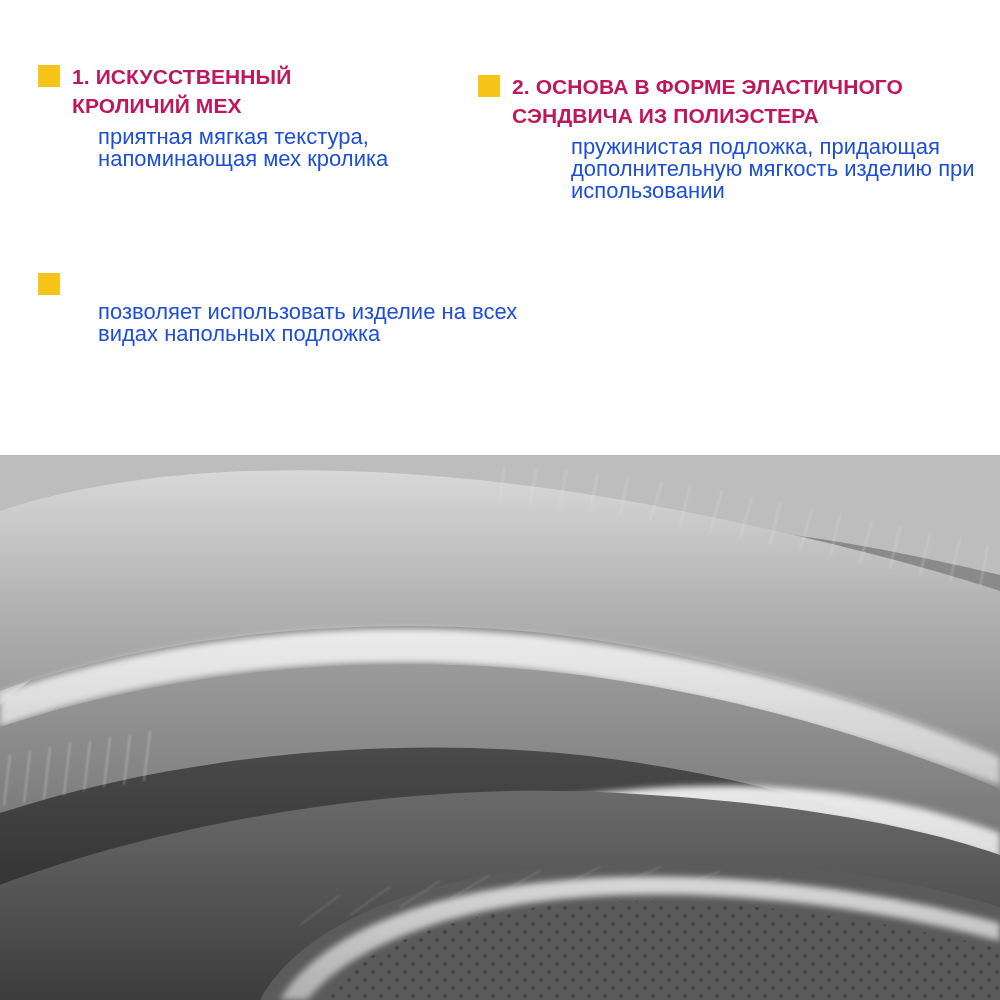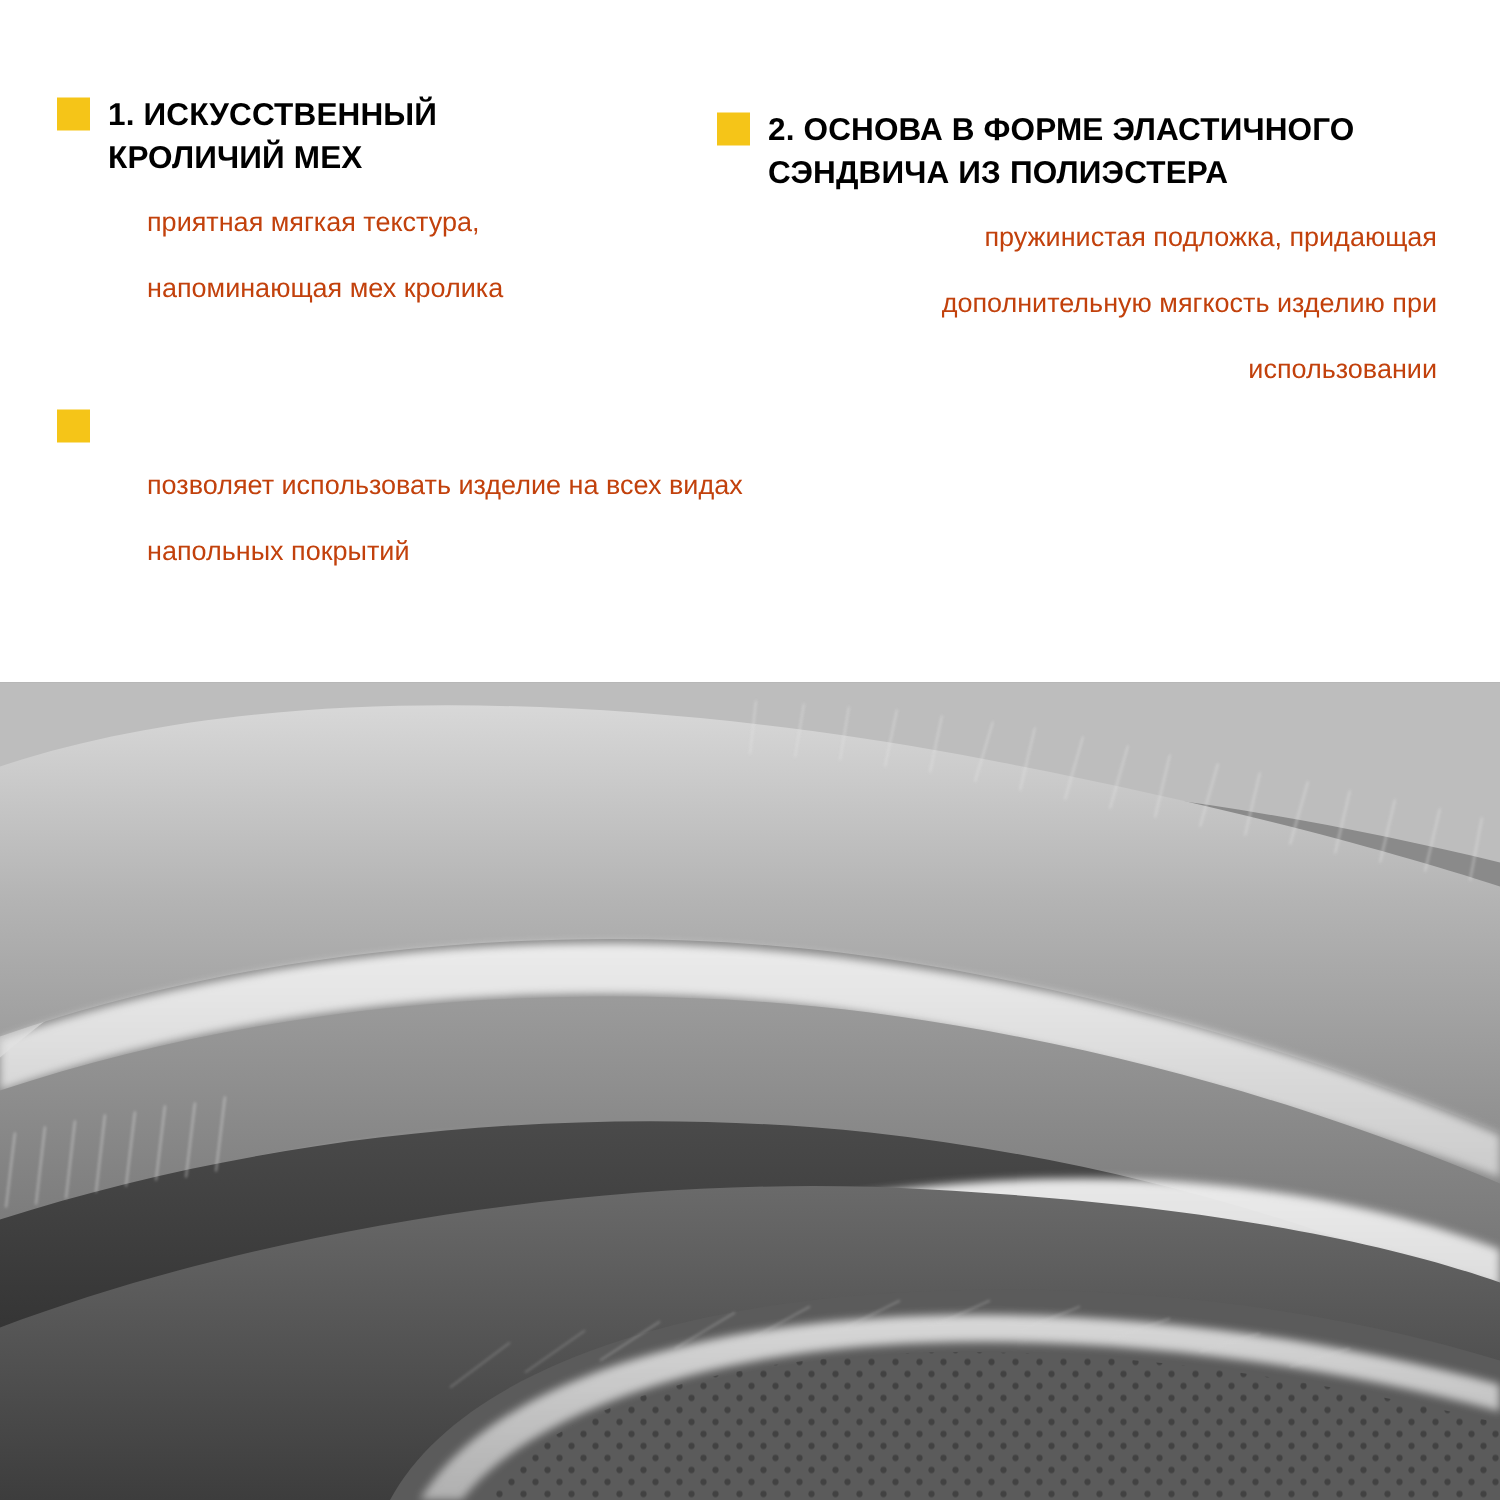--- a/index.html
+++ b/index.html
@@ -39,37 +39,37 @@
     background: #f5c518;
     flex: 0 0 22px;
     margin-top: 3px;
     margin-right: 12px;
   }
   .title {
     font-weight: bold;
     font-size: 21px;
     line-height: 29px;
     letter-spacing: 0.1px;
-    color: #000000;
+    color: #be185d;
     text-transform: uppercase;
   }
   .desc {
-    font-size: 18px;
-    line-height: 44px;
-    color: #c2410c;
+    font-size: 22px;
+    line-height: 22px;
+    color: #1d4ed8;
     margin-top: 4px;
   }
 
   #feature-1 { top: 62px; left: 38px; width: 400px; }
   #feature-1 .title { max-width: 300px; }
   #feature-1 .desc { margin-left: 60px; margin-top: 6px; }
 
   #feature-2 { top: 72px; left: 478px; width: 500px; }
   #feature-2 .title { max-width: 460px; }
-  #feature-2 .desc { margin-left: 60px; margin-top: 6px; width: 420px; text-align: right; }
+  #feature-2 .desc { margin-left: 93px; margin-top: 6px; width: 420px; }
 
   #feature-3 { top: 270px; left: 38px; width: 470px; }
   #feature-3 .title { max-width: 330px; }
   #feature-3 .desc { margin-left: 60px; margin-top: 6px; width: 420px; }
 
   
   .photo {
     position: absolute;
     left: 0; top: 455px;
     width: 1000px;
@@ -105,21 +105,21 @@
           <span>ОСНОВА В ФОРМЕ ЭЛАСТИЧНОГО СЭНДВИЧА ИЗ ПОЛИЭСТЕРА</span>
         </span>
       </div>
       <div class="desc">пружинистая подложка, придающая дополнительную мягкость изделию при использовании</div>
     </div>
 
     <div class="feature" id="feature-3">
       <div class="head">
         <span class="bullet"></span>
       </div>
-      <div class="desc">позволяет использовать изделие на всех видах напольных покрытий</div>
+      <div class="desc">позволяет использовать изделие на всех видах напольных подложка</div>
     </div>
 
   </div>
 
   <div class="photo">
     <svg width="1000" height="545" viewBox="0 0 1000 545" preserveAspectRatio="none">
       <defs>
         <linearGradient id="gFurTop" x1="0" y1="0" x2="0" y2="1">
           <stop offset="0%" stop-color="#d8d8d8"></stop>
           <stop offset="45%" stop-color="#b4b4b4"></stop>

